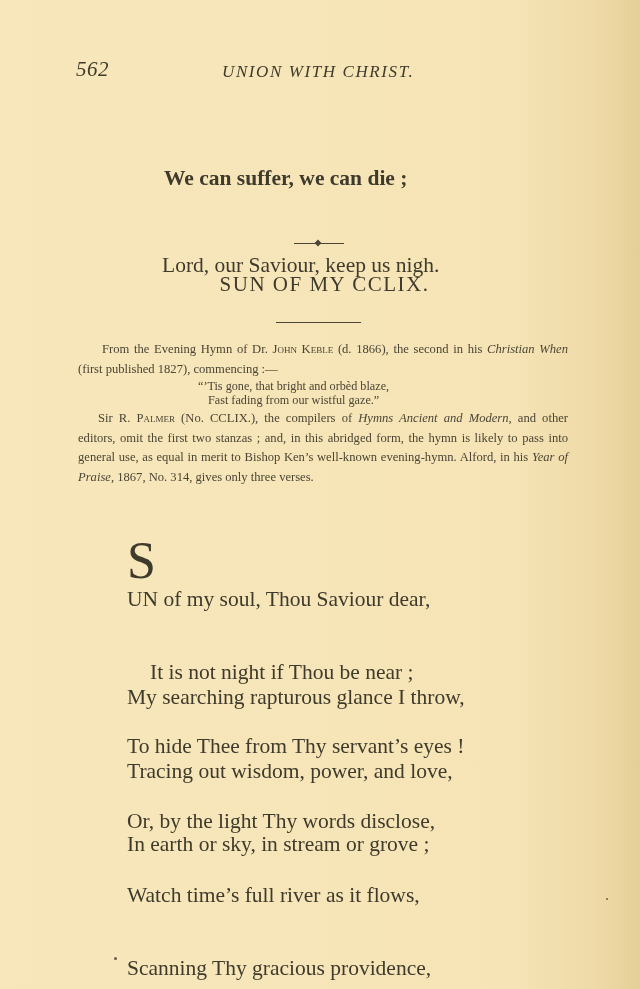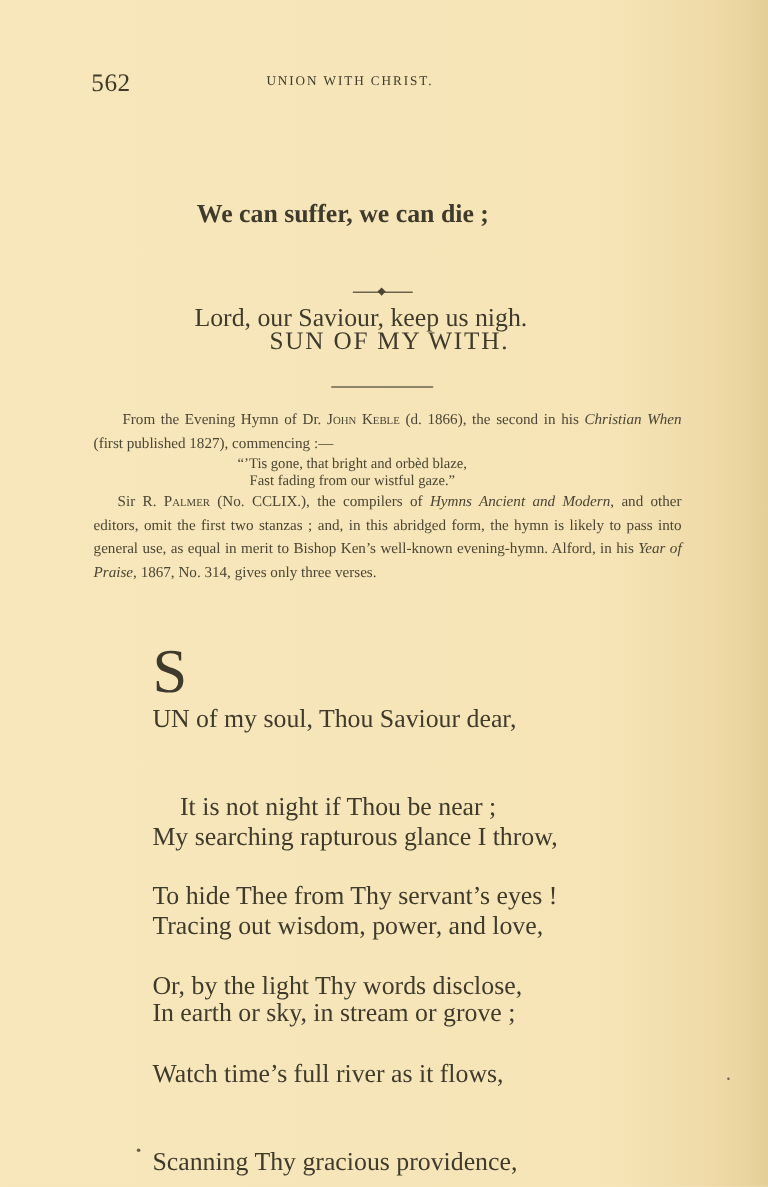--- a/index.html
+++ b/index.html
@@ -7,23 +7,23 @@
     width: 640px; height: 989px; overflow: hidden;
     background: #f6e5b8;
     font-family: "Liberation Serif", "DejaVu Serif", serif;
     color: #3e3a2c;
     position: relative;
   }
   .page {
     position: absolute; inset: 0;
     background: linear-gradient(to right, #f7e7bb 0%, #f6e4b6 80%, #eed9a6 94%, #e5cf98 100%);
   }
-  .running-head { position: absolute; top: 57px; left: 0; width: 640px; height: 24px; }
+  .running-head { position: absolute; top: 57px; left: 0; width: 640px; height: 24px; font-style: italic; }
   .page-number { position: absolute; left: 76px; top: 0; font-size: 21px; letter-spacing: 0.5px; }
-  .running-title { position: absolute; left: 222px; top: 5px; font-size: 11px; letter-spacing: 1.6px; }
+  .running-title { position: absolute; left: 222px; top: 5px; font-size: 17px; letter-spacing: 1.6px; }
 
   .verse-block { position: absolute; font-size: 21.5px; line-height: 29px; white-space: pre; }
   .verse-line { display: block; }
   .top-verse { left: 142px; top: 106px; }
   .indent-1 { padding-left: 22px; font-weight: bold; }
   .indent-2 { padding-left: 20px; }
 
   .ornament { position: absolute; left: 294px; top: 240px; width: 50px; height: 6px; }
   .ornament .bar { position: absolute; top: 2.5px; left: 0; width: 50px; height: 1.3px; background: #4a4535; }
   .ornament .dot { position: absolute; top: 0; left: 21px; width: 6px; height: 6px; background: #4a4535; transform: rotate(45deg) scale(0.8); }
@@ -62,21 +62,21 @@
   <div class="verse-block top-verse">
     <span class="verse-line indent-1">We can suffer, we can die ;</span>
     <span class="verse-line indent-2">Lord, our Saviour, keep us nigh.</span>
   </div>
 
   <div class="ornament">
     <div class="bar"></div>
       <div class="dot"></div>
   </div>
 
-  <div class="hymn-title">SUN OF MY WITH.</div>
+  <div class="hymn-title">SUN OF MY CCLIX.</div>
   <div class="title-rule"></div>
 
   <div class="note note-p1"><span>From the Evening Hymn of Dr. </span><span class="sc">John Keble</span><span> (d. 1866), the second in his </span><em>Christian When</em><span> (first published 1827), commencing :—</span></div>
 
   <div class="note note-quote">
     <span>“’Tis gone, that bright and orbèd blaze,</span>
     <span class="q2">Fast fading from our wistful gaze.”</span>
   </div>
 
   <div class="note note-p2"><span>Sir R. </span><span class="sc">Palmer</span><span> (No. CCLIX.), the compilers of </span><em>Hymns Ancient and Modern</em><span>, and other editors, omit the first two stanzas ; and, in this abridged form, the hymn is likely to pass into general use, as equal in merit to Bishop Ken’s well-known evening-hymn.  Alford, in his </span><em>Year of Praise</em><span>, 1867, No. 314, gives only three verses.</span></div>

